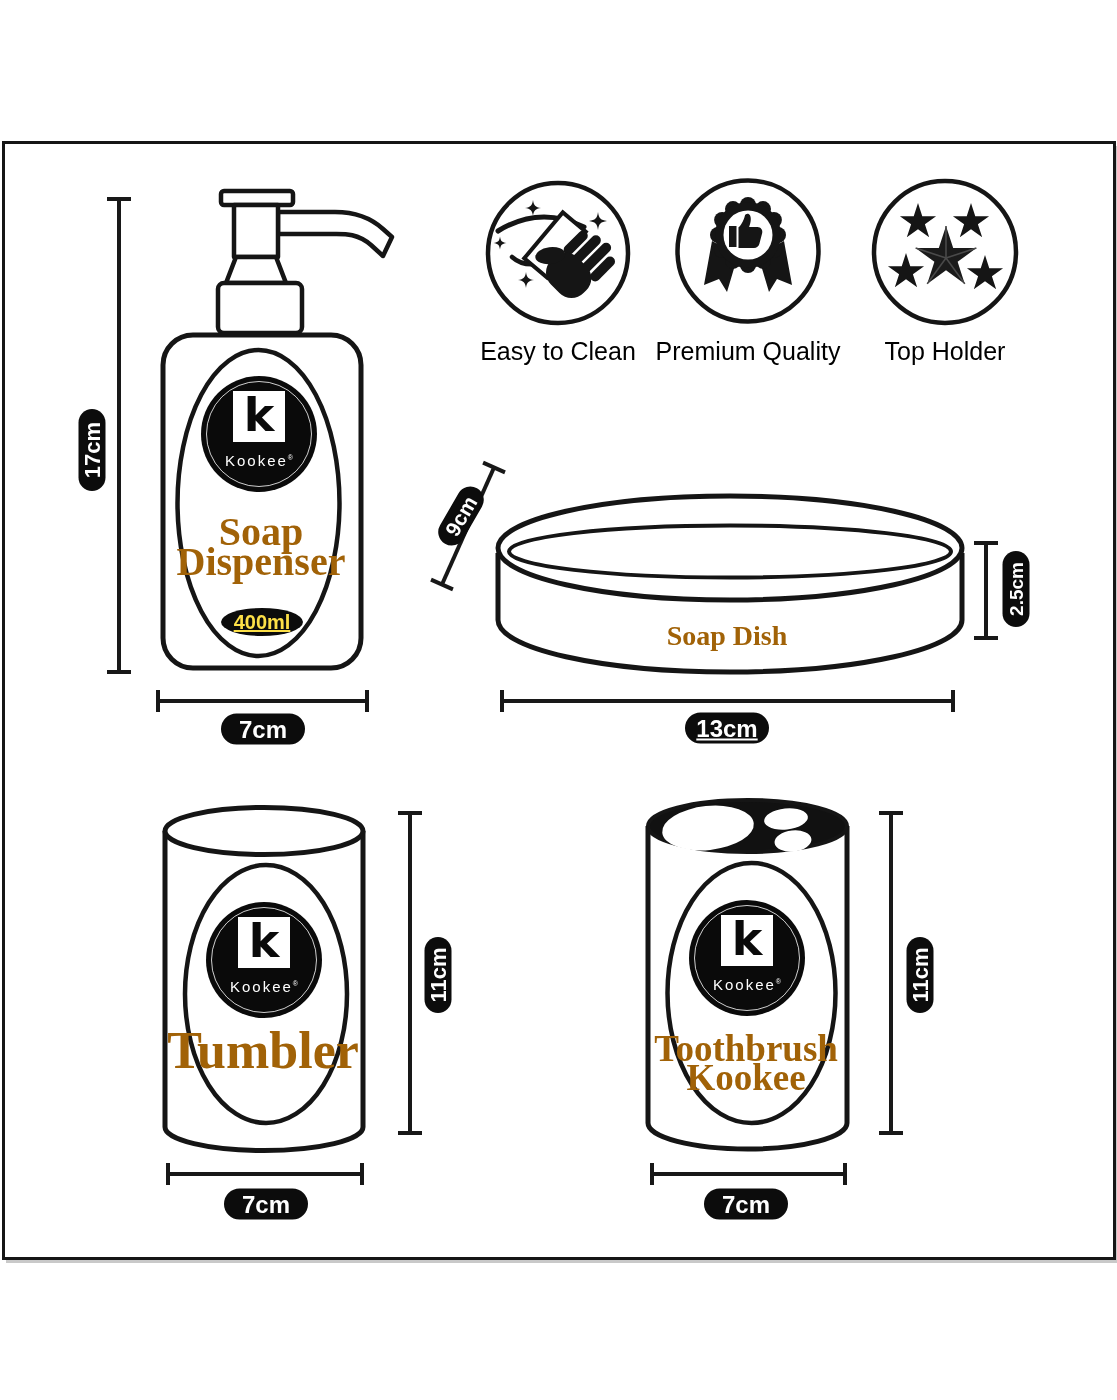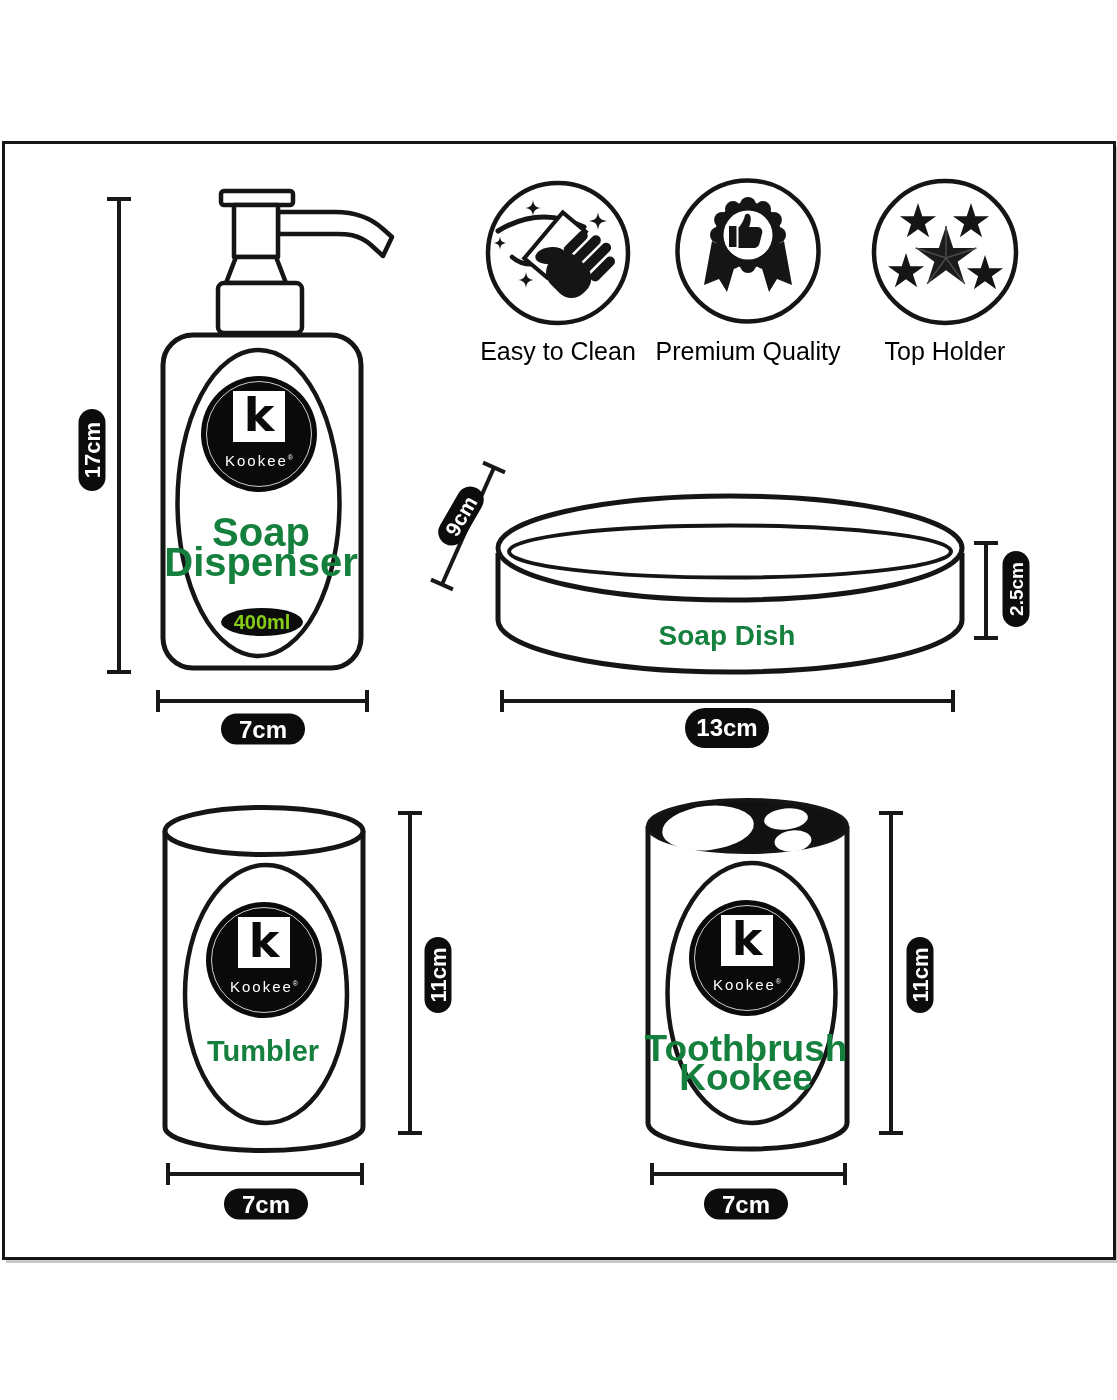--- a/index.html
+++ b/index.html
@@ -30,25 +30,25 @@
   .klogo{position:absolute;width:116px;height:116px;border-radius:50%;background:#0a0a0a;}
   .klogo::before{content:"";position:absolute;inset:5px;border:1.5px solid rgba(255,255,255,.8);
         border-radius:50%;}
   .ksq{position:absolute;left:50%;top:15px;transform:translateX(-50%);width:52px;height:51px;
         background:#fff;display:flex;align-items:center;justify-content:center;}
   .kmark{font:700 46px/1 "DejaVu Sans",sans-serif;color:#0a0a0a;margin-top:-3px;}
   .kword{position:absolute;left:0;right:0;top:77px;text-align:center;color:#fff;
         font:400 15px/1 "Liberation Sans",sans-serif;letter-spacing:2px;}
   .kreg{font-size:7px;vertical-align:super;letter-spacing:0;}
   
-  .pname{position:absolute;transform:translateX(-50%);text-align:center;color:#15803d;
-        font-family:Liberation Sans, sans-serif;font-weight:700;white-space:nowrap;}
-  .capacity{position:absolute;background:#0c0c0c;color:#84cc16;border-radius:50%;
+  .pname{position:absolute;transform:translateX(-50%);text-align:center;color:#a16207;
+        font-family:Liberation Serif, serif;font-weight:700;white-space:nowrap;}
+  .capacity{position:absolute;background:#0c0c0c;color:#fde047;border-radius:50%;
         display:flex;align-items:center;justify-content:center;
-        font:600 20px/1 "Liberation Sans",sans-serif;transform:translate(-50%,-50%);}
+        font:600 20px/1 "Liberation Sans",sans-serif;transform:translate(-50%,-50%);text-decoration:underline;}
   .caption{position:absolute;transform:translateX(-50%);color:#000000;white-space:nowrap;
         font:400 25px/1.2 "Liberation Sans",sans-serif;}
 </style>
 </head>
 <body>
 
 <div class="canvas">
   <div class="frame"></div>
 
   <div>
@@ -158,36 +158,36 @@
       <path class="stroke" style="stroke-width:5" d="M8 68 L8 135 A232 52 0 0 0 472 135 L472 68"></path>
       <ellipse class="stroke" style="stroke-width:5" cx="240" cy="63" rx="232" ry="52"></ellipse>
       <ellipse class="nofill" style="stroke-width:4" cx="240" cy="66.5" rx="221" ry="26"></ellipse>
     </svg>
     <div class="pname" style="left:727px;top:616px;font-size:28px;line-height:40px;">Soap Dish</div>
     <div class="vdim" style="left:466px;top:462px;height:128px;transform:rotate(24deg);"></div>
     <div class="pill rot60" style="left:461px;top:516px;width:64px;height:27px;font-size:21px;">9cm</div>
     <div class="vdim" style="left:984px;top:543px;height:95px;"></div>
     <div class="pill rot" style="left:1016px;top:589px;width:76px;height:27px;font-size:19px;">2.5cm</div>
     <div class="hdim" style="left:502px;top:699px;width:451px;"></div>
-    <div class="pill" style="left:727px;top:728px;width:84px;height:40px;">13cm</div>
+    <div class="pill" style="left:727px;top:728px;width:84px;height:31px;text-decoration:underline;">13cm</div>
   </div>
 
   <div>
     <svg style="left:155px;top:800px;" width="270" height="360" viewBox="0 0 270 360">
       <path class="stroke" style="stroke-width:5" d="M10 31 L10 327 A99 23.5 0 0 0 208 327 L208 31"></path>
       <ellipse class="stroke" style="stroke-width:5" cx="109" cy="31" rx="99" ry="23.5"></ellipse>
       <ellipse class="nofill" cx="111" cy="194" rx="81" ry="129"></ellipse>
     </svg>
     <div class="klogo" style="left:206px;top:902px;">
       <div class="ksq">
         <span class="kmark">k</span>
       </div>
       <div class="kword"><span>Kookee</span><span class="kreg">®</span></div>
     </div>
-    <div class="pname" style="left:263px;top:1031px;font-size:29px;line-height:40px;">Tumbler</div>
+    <div class="pname" style="left:263px;top:1031px;font-size:52px;line-height:40px;">Tumbler</div>
     <div class="vdim" style="left:408px;top:813px;height:320px;"></div>
     <div class="pill rot" style="left:438px;top:975px;width:76px;height:27px;font-size:22px;">11cm</div>
     <div class="hdim" style="left:168px;top:1172px;width:194px;"></div>
     <div class="pill" style="left:266px;top:1204px;width:84px;height:31px;">7cm</div>
   </div>
 
   <div>
     <svg style="left:640px;top:795px;" width="270" height="365" viewBox="0 0 270 365">
       <path class="stroke" style="stroke-width:5" d="M8 31 L8 328 A99.5 26 0 0 0 207 328 L207 31"></path>
       <ellipse cx="107.5" cy="31" rx="99.5" ry="26" fill="#111" stroke="#151515" stroke-width="4"></ellipse>

